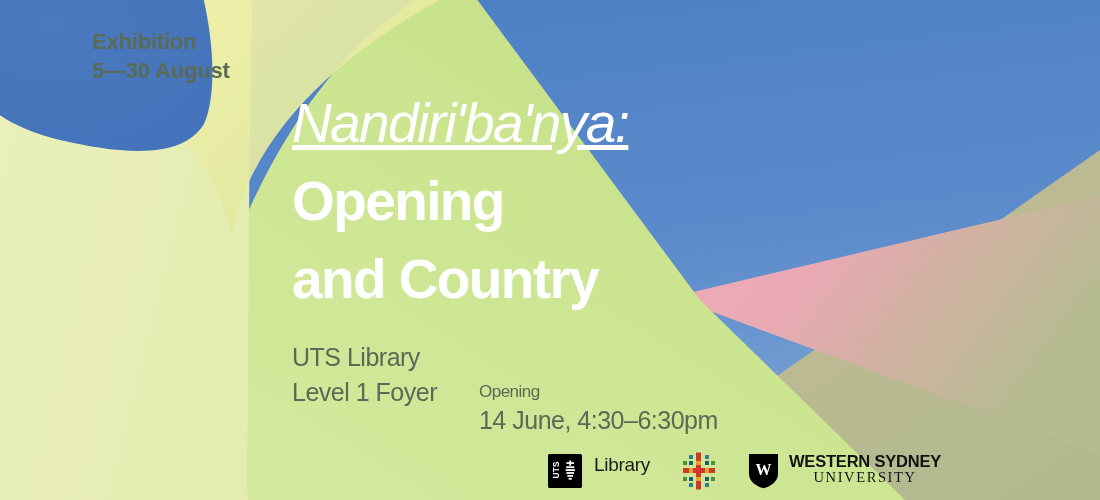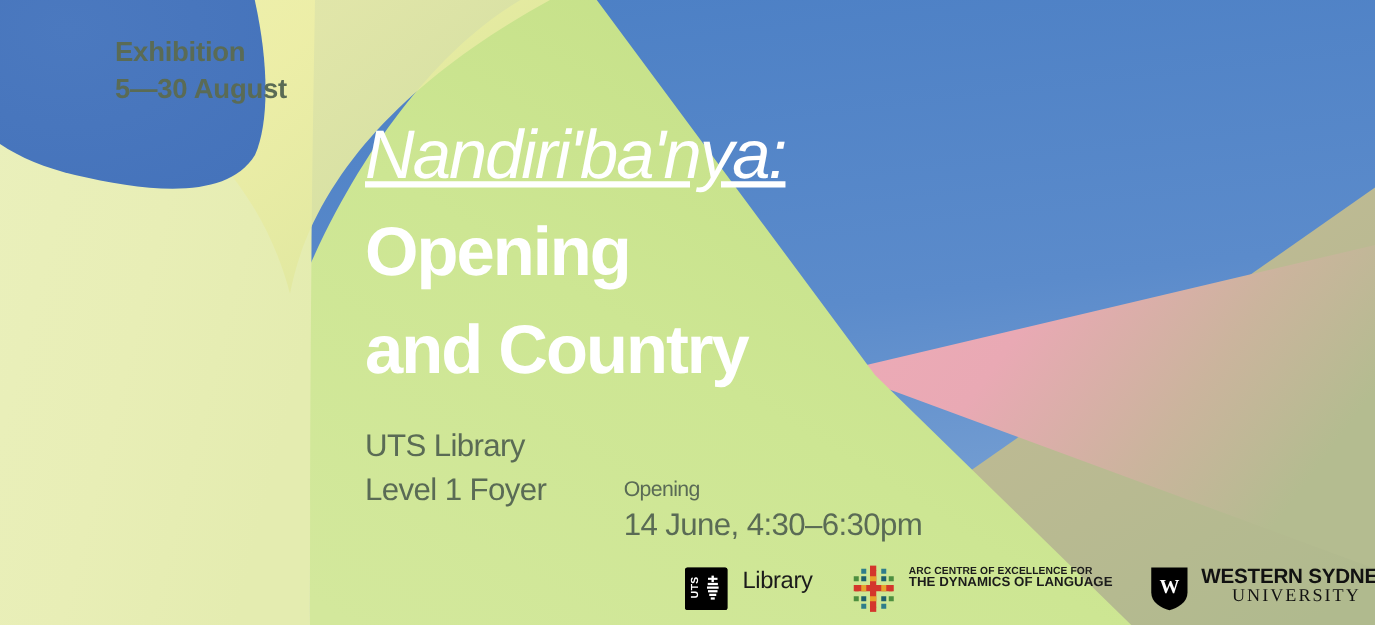--- a/index.html
+++ b/index.html
@@ -53,21 +53,21 @@
   #title-block .t-italic {
     font-style:italic;
     font-weight:normal;
     text-decoration:underline;
   }
 
   
   #details {
     left:292px; top:340px;
     display:flex;
-    gap:62px;
+    gap:42px;
     color:#5a6b55;
   }
   #details .col { line-height:1.38; }
   #details .d-head {
     font-size:17px; font-weight:normal; letter-spacing:-0.5px;
     white-space:nowrap;
     margin-top:40px;
   }
   #details .d-sub {
     font-size:25px; font-weight:normal; letter-spacing:-0.5px;
@@ -261,24 +261,20 @@
           <rect x="25" y="3" width="4" height="4" fill="#2f7d8a"></rect>
           <rect x="9" y="31" width="4" height="4" fill="#2f7d8a"></rect>
           <rect x="25" y="31" width="4" height="4" fill="#2f7d8a"></rect>
 
           <rect x="3" y="16" width="4" height="5" fill="#d4362c"></rect>
           <rect x="31" y="16" width="4" height="5" fill="#d4362c"></rect>
           <rect x="16" y="0.5" width="5" height="4" fill="#d4362c"></rect>
           <rect x="16" y="33.5" width="5" height="4" fill="#d4362c"></rect>
         </g>
       </svg>
-      <div class="coedl-text">
-        <div class="coedl-l1">ARC CENTRE OF EXCELLENCE FOR</div>
-        <div class="coedl-l2">THE DYNAMICS OF LANGUAGE</div>
-      </div>
     </div>
 
     <div class="logo" id="logo-wsu">
       <svg class="wsu-mark" viewBox="0 0 31 36">
         <path d="M1 1 H30 V21 C30 29, 22 33.5, 15.5 35.2
                  C9 33.5, 1 29, 1 21 Z" fill="#000"></path>
         <text x="15.5" y="21.5" text-anchor="middle" fill="#fff" font-family="Liberation Serif, serif" font-size="16" font-weight="bold">W</text>
       </svg>
       <div class="wsu-text">
         <div class="wsu-l1">WESTERN SYDNEY</div>

